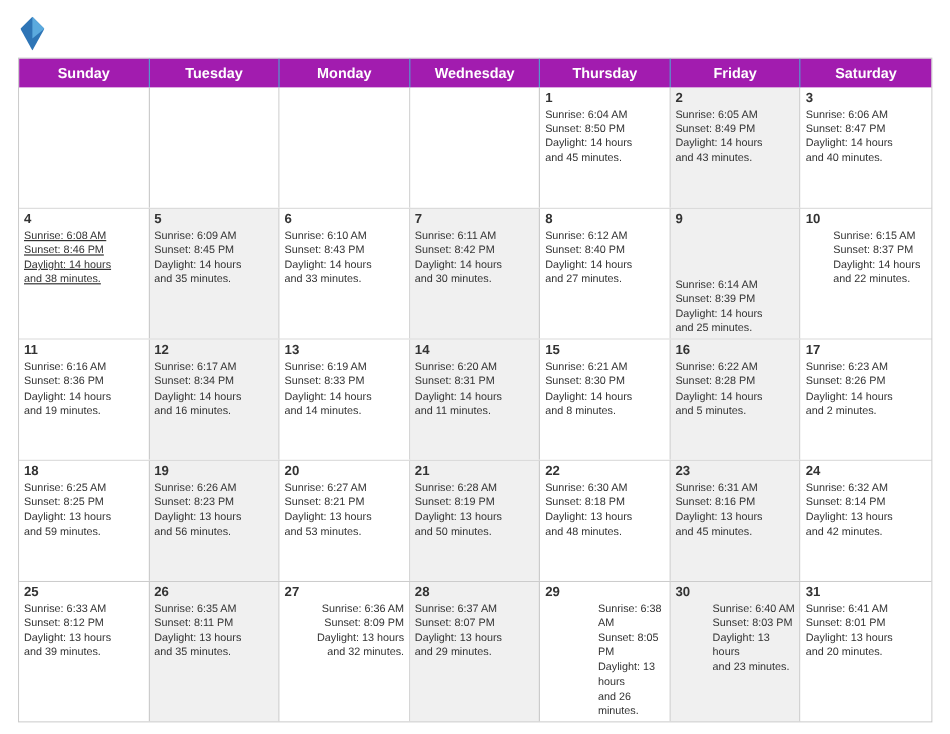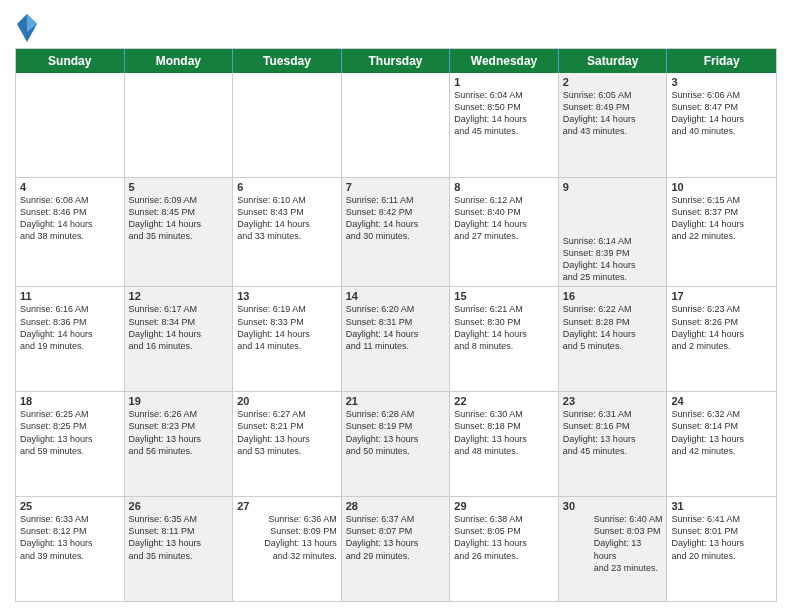--- a/index.html
+++ b/index.html
@@ -64,21 +64,21 @@
     }
     .calendar {
       flex: 1;
       display: flex;
       flex-direction: column;
       border: 1px solid #ccc;
     }
     .cal-header-row {
       display: grid;
       grid-template-columns: repeat(7, 1fr);
-      background: #15803d;
+      background: #a21caf;
     }
     .cal-header-cell {
       color: #fff;
       font-weight: bold;
       font-size: 12px;
       text-align: center;
       padding: 5px 2px;
       border-right: 1px solid #5599cc;
     }
     .cal-header-cell:last-child { border-right: none; }
@@ -134,26 +134,26 @@
     </div>
     <div class="title-block">
       <div class="main-title"></div>
       <div class="subtitle"></div>
     </div>
   </div>
 
   <div class="calendar">
     <div class="cal-header-row">
     <div class="cal-header-cell">Sunday</div>
+        <div class="cal-header-cell">Tuesday</div>
         <div class="cal-header-cell">Monday</div>
-        <div class="cal-header-cell">Tuesday</div>
+        <div class="cal-header-cell">Wednesday</div>
         <div class="cal-header-cell">Thursday</div>
-        <div class="cal-header-cell">Wednesday</div>
+        <div class="cal-header-cell">Friday</div>
         <div class="cal-header-cell">Saturday</div>
-        <div class="cal-header-cell">Friday</div>
       </div>
     <div class="cal-body">
     <div class="cal-row">
           <div class="cal-cell empty"></div>
           <div class="cal-cell empty"></div>
           <div class="cal-cell empty"></div>
           <div class="cal-cell empty"></div>
           <div class="cal-cell">
             <span class="day-num">1</span>
             <div class="cell-detail" style="white-space: pre-line;">Sunrise: 6:04 AM
@@ -172,21 +172,21 @@
             <span class="day-num">3</span>
             <div class="cell-detail" style="white-space: pre-line;">Sunrise: 6:06 AM
 Sunset: 8:47 PM
 Daylight: 14 hours
 and 40 minutes.</div>
           </div>
         </div>
         <div class="cal-row">
           <div class="cal-cell">
             <span class="day-num">4</span>
-            <div class="cell-detail" style="white-space: pre-line;">Sunrise: 6:08 AM
+            <div class="cell-detail" style="white-space: pre-line; text-decoration: underline;">Sunrise: 6:08 AM
 Sunset: 8:46 PM
 Daylight: 14 hours
 and 38 minutes.</div>
           </div>
           <div class="cal-cell shaded">
             <span class="day-num">5</span>
             <div class="cell-detail" style="white-space: pre-line;">Sunrise: 6:09 AM
 Sunset: 8:45 PM
 Daylight: 14 hours
 and 35 minutes.</div>
@@ -214,21 +214,21 @@
           </div>
           <div class="cal-cell shaded">
             <span class="day-num">9</span>
             <div class="cell-detail" style="white-space: pre-line; margin-top: 42px;">Sunrise: 6:14 AM
 Sunset: 8:39 PM
 Daylight: 14 hours
 and 25 minutes.</div>
           </div>
           <div class="cal-cell">
             <span class="day-num">10</span>
-            <div class="cell-detail" style="white-space: pre-line;">Sunrise: 6:15 AM
+            <div class="cell-detail" style="white-space: pre-line; margin-left: 23px;">Sunrise: 6:15 AM
 Sunset: 8:37 PM
 Daylight: 14 hours
 and 22 minutes.</div>
           </div>
         </div>
         <div class="cal-row">
           <div class="cal-cell">
             <span class="day-num">11</span>
             <div class="cell-detail" style="white-space: pre-line;">Sunrise: 6:16 AM
 Sunset: 8:36 PM
@@ -353,21 +353,21 @@
           </div>
           <div class="cal-cell shaded">
             <span class="day-num">28</span>
             <div class="cell-detail" style="white-space: pre-line;">Sunrise: 6:37 AM
 Sunset: 8:07 PM
 Daylight: 13 hours
 and 29 minutes.</div>
           </div>
           <div class="cal-cell">
             <span class="day-num">29</span>
-            <div class="cell-detail" style="white-space: pre-line;">Sunrise: 6:38 AM
+            <div class="cell-detail" style="white-space: pre-line; margin-left: 44px;">Sunrise: 6:38 AM
 Sunset: 8:05 PM
 Daylight: 13 hours
 and 26 minutes.</div>
           </div>
           <div class="cal-cell shaded">
             <span class="day-num">30</span>
             <div class="cell-detail" style="white-space: pre-line; margin-left: 31px;">Sunrise: 6:40 AM
 Sunset: 8:03 PM
 Daylight: 13 hours
 and 23 minutes.</div>

